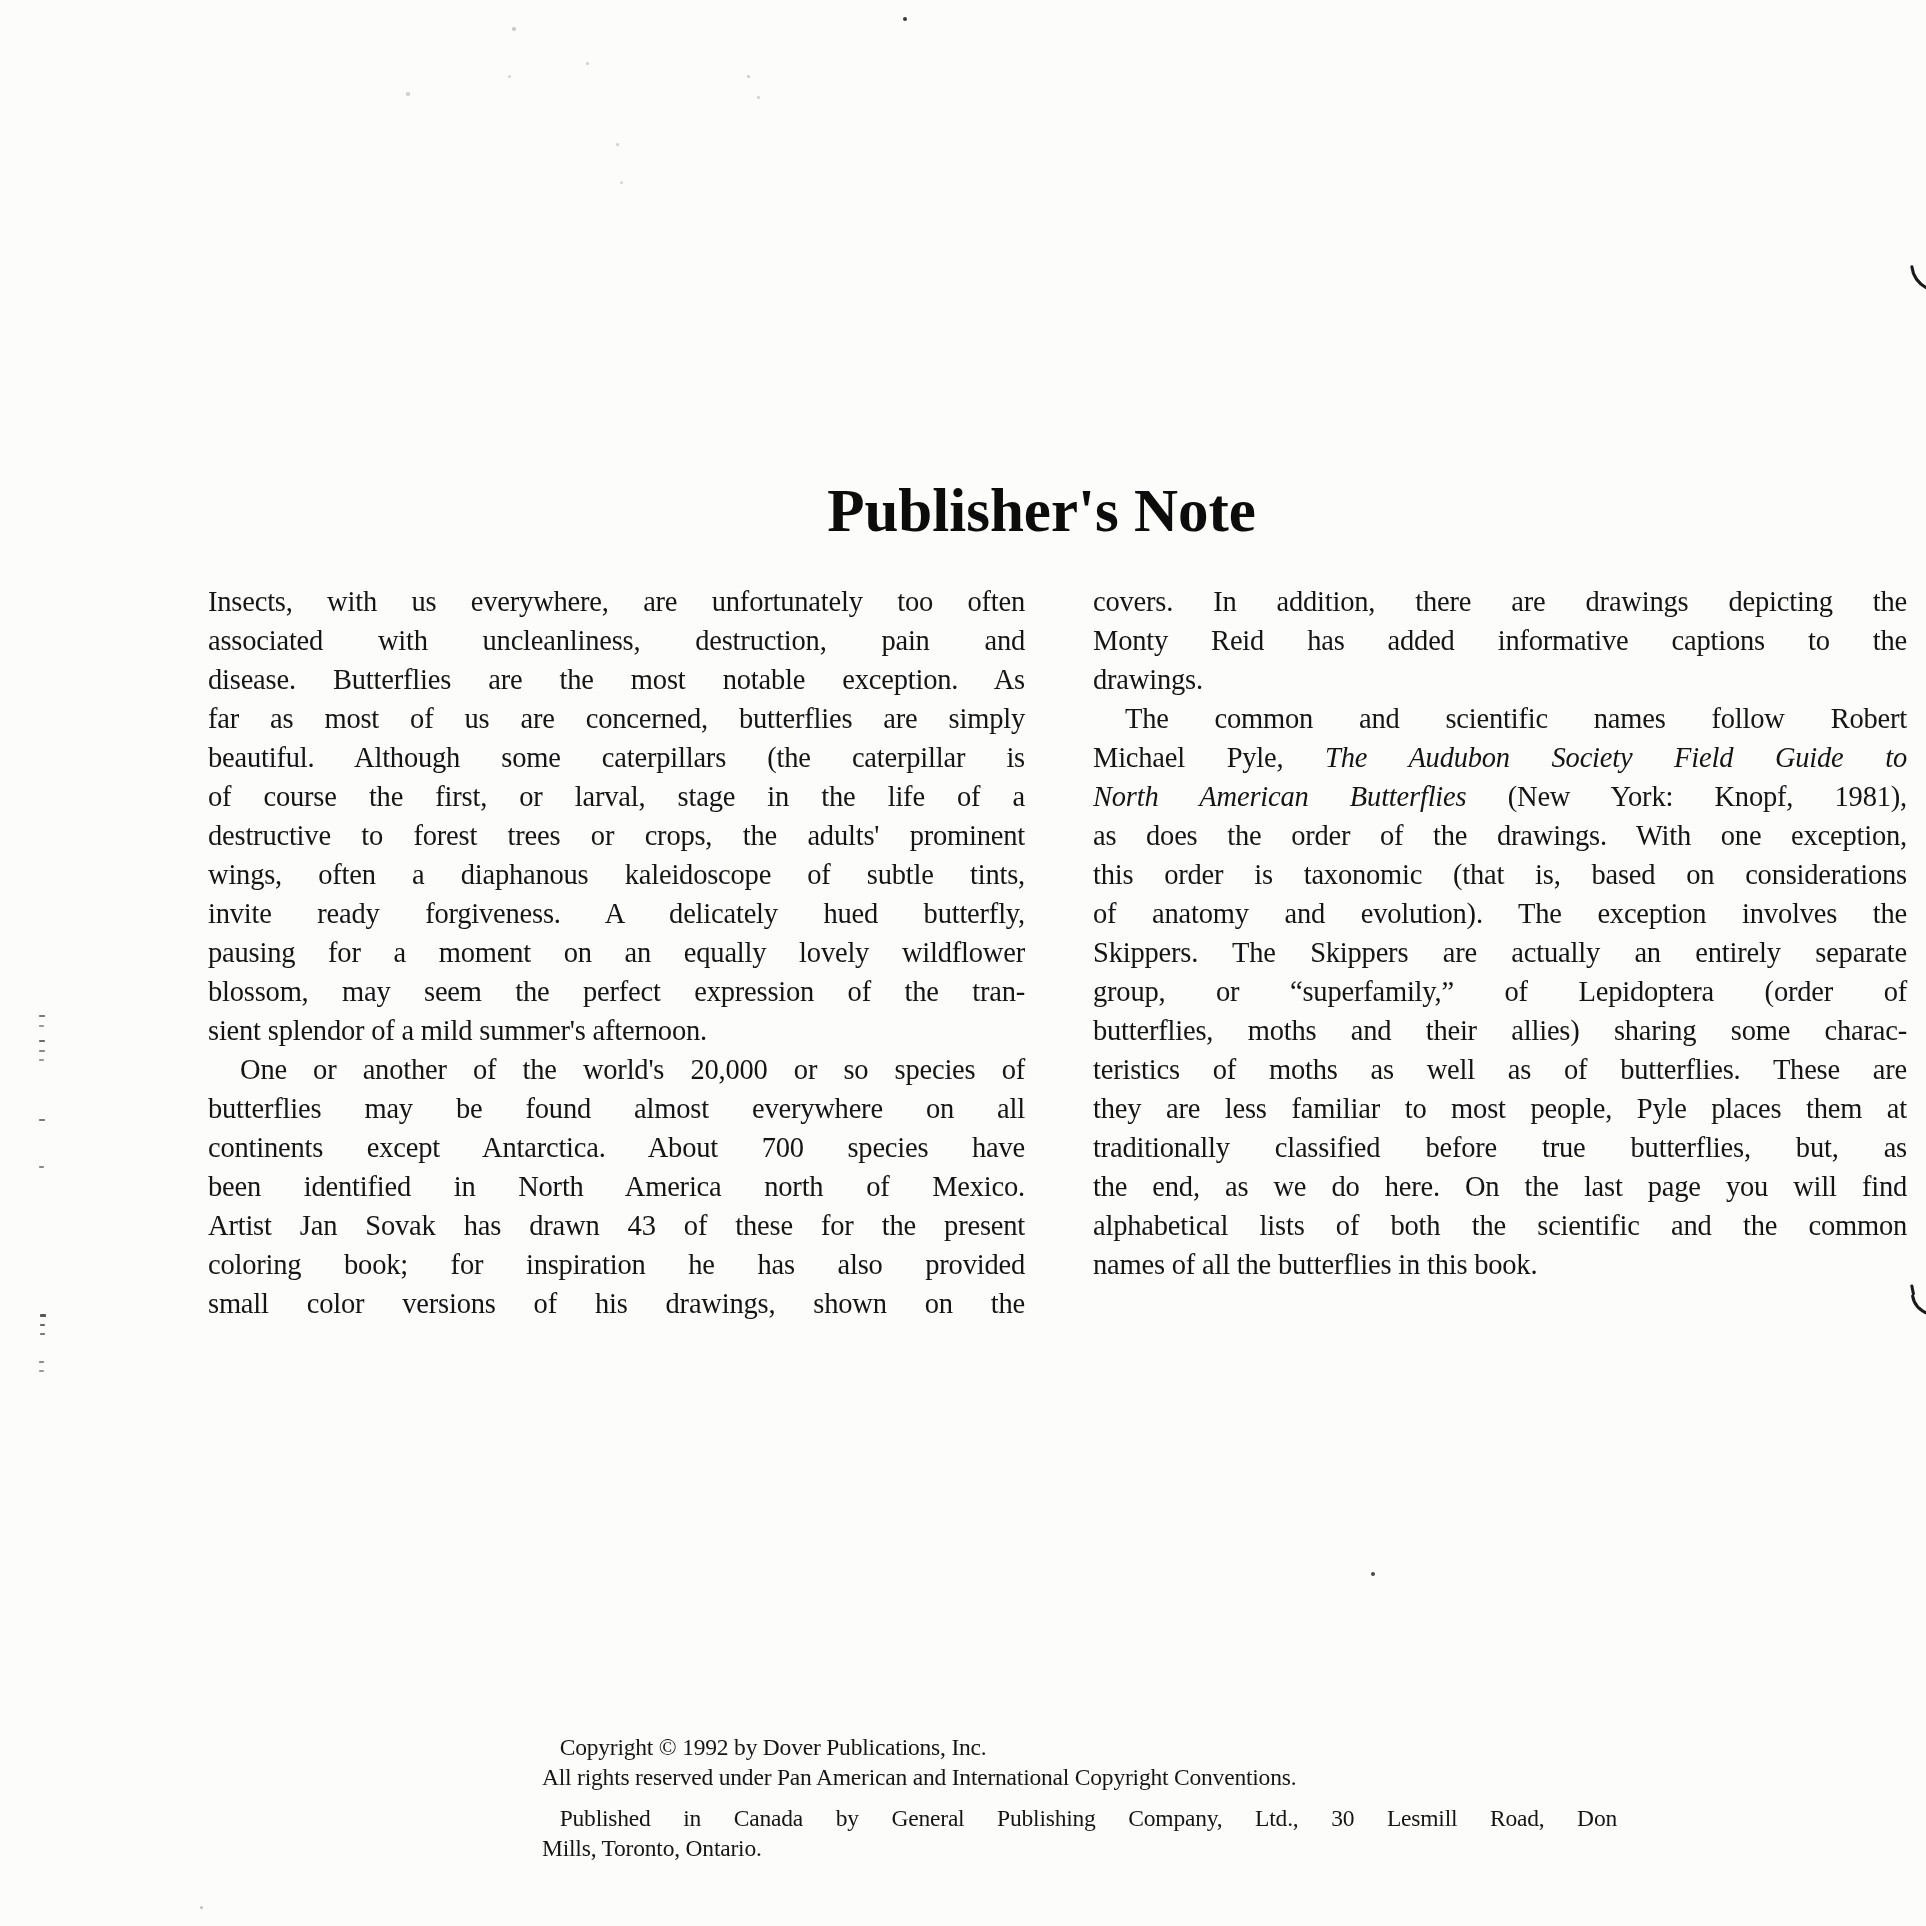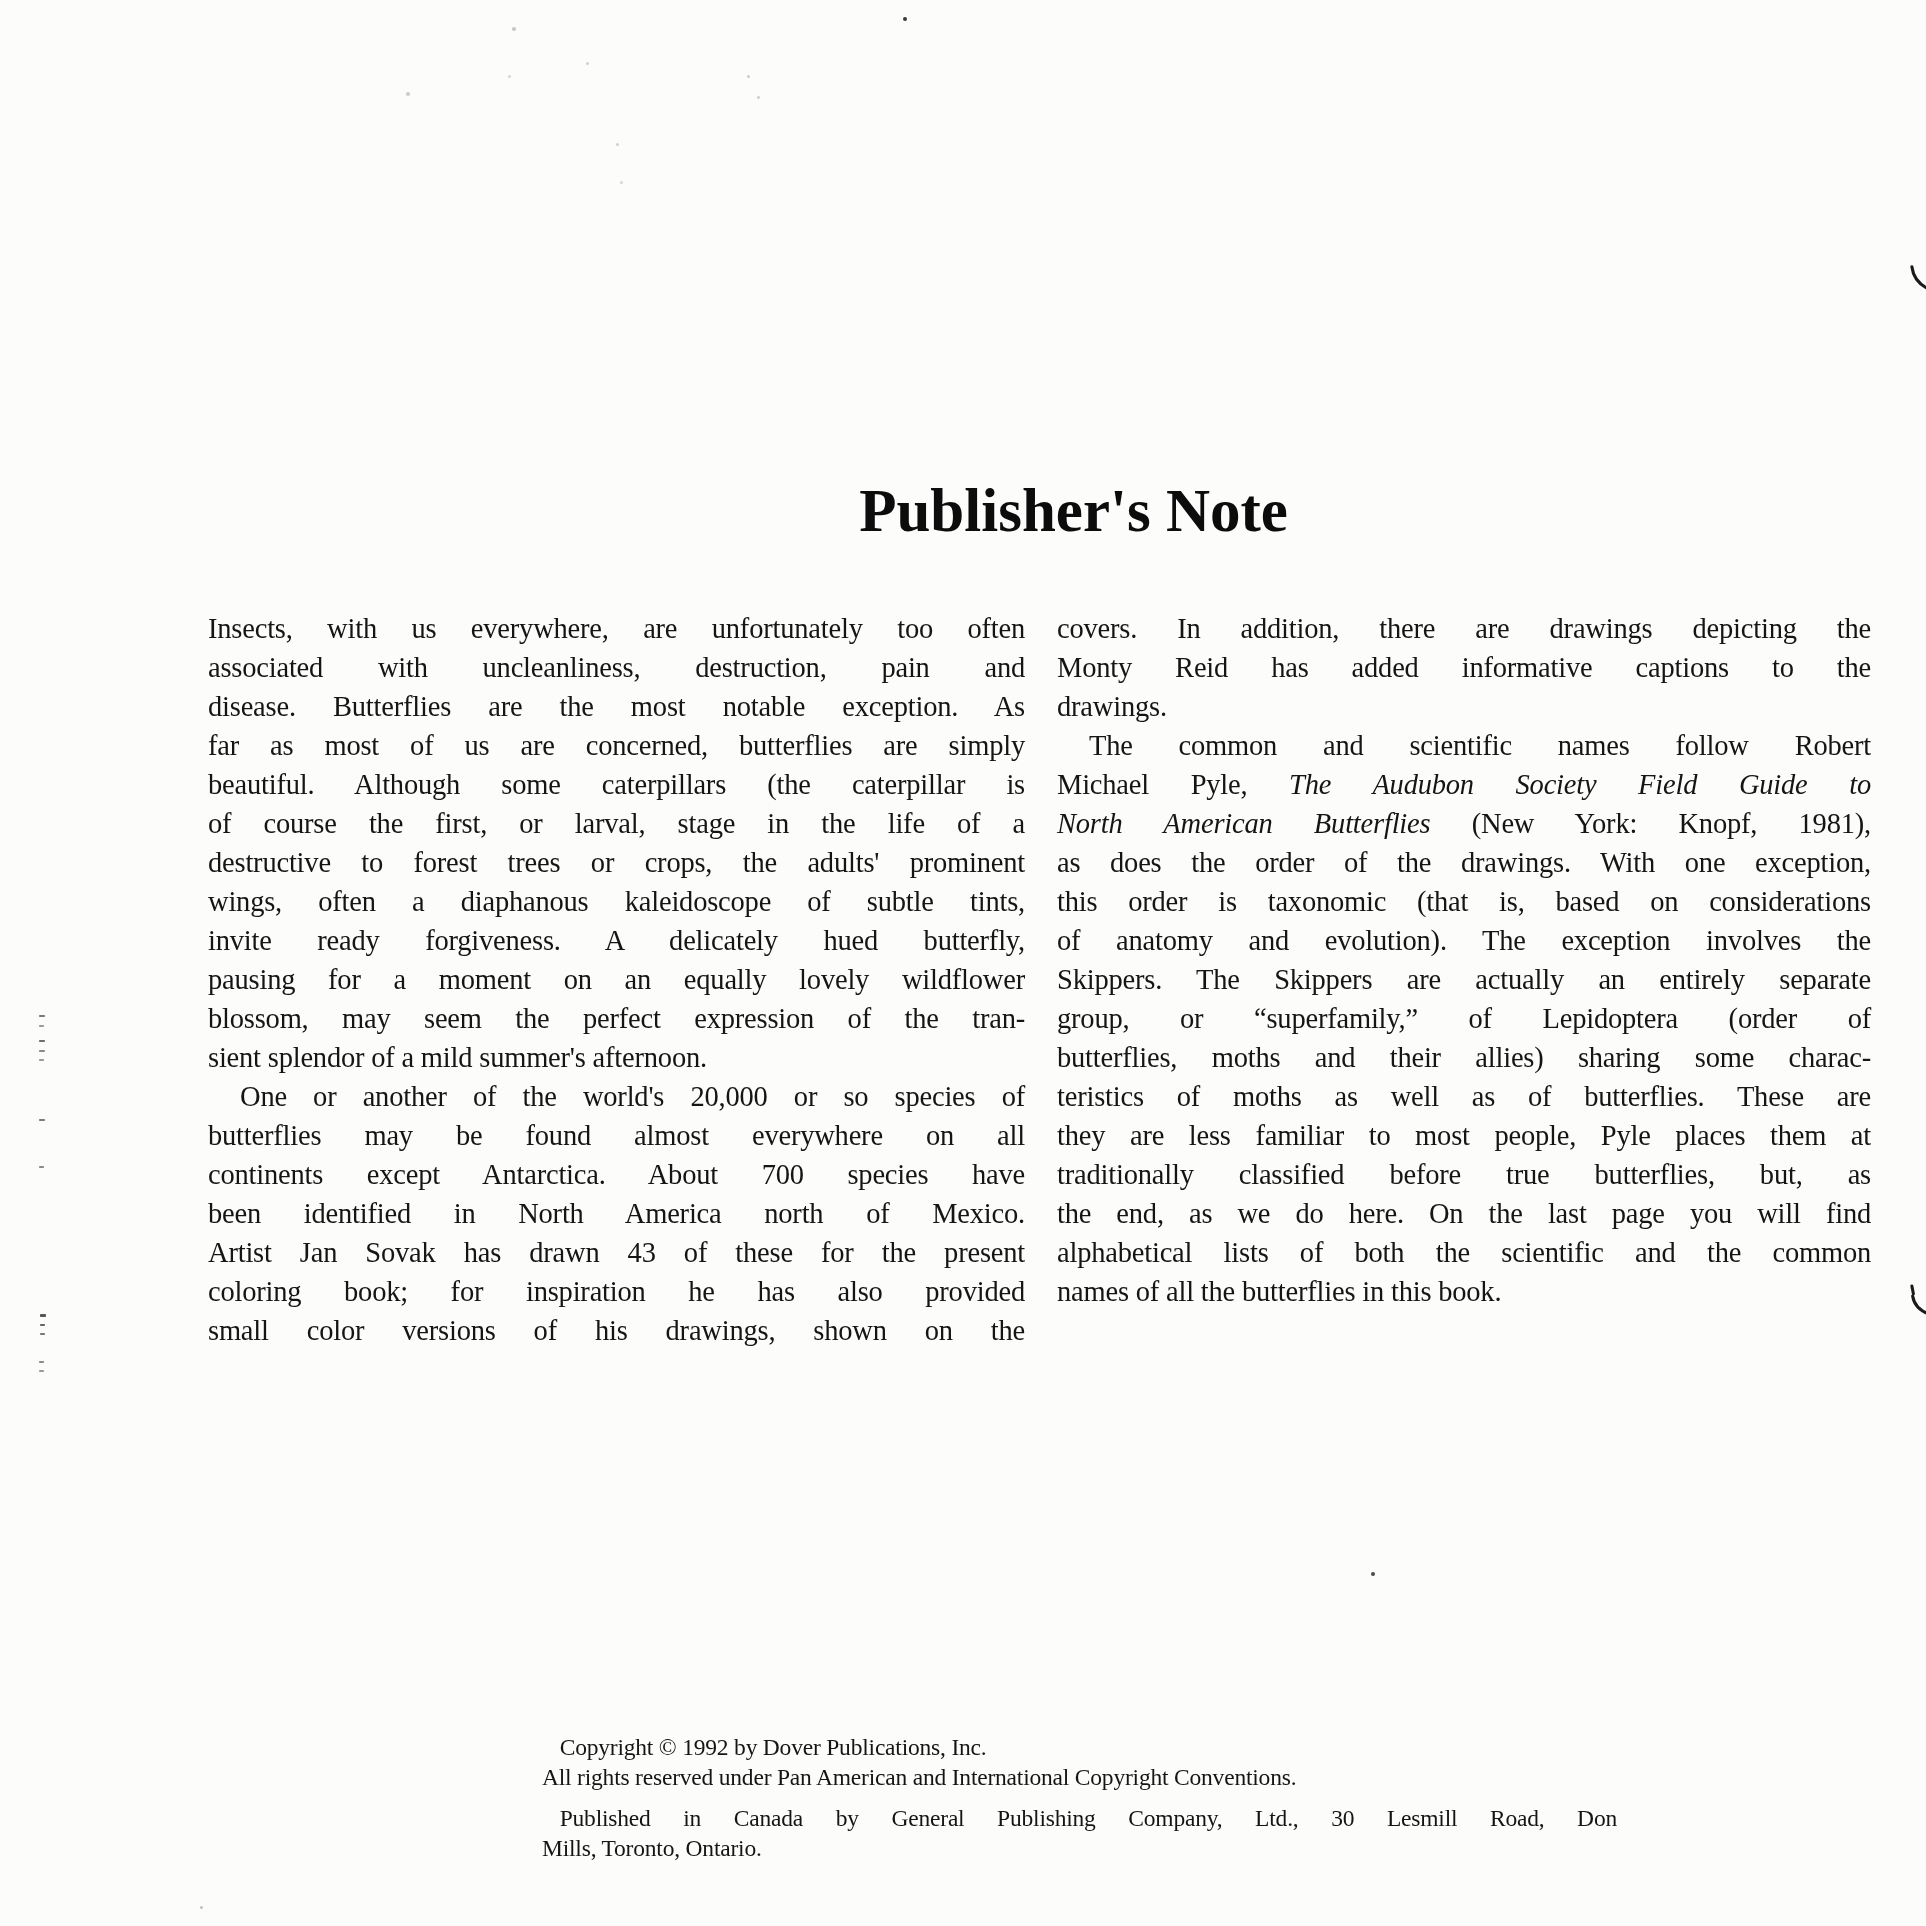--- a/index.html
+++ b/index.html
@@ -1,23 +1,23 @@
 <!DOCTYPE html>
 <html style="font-size:6.2px"><head>
 <meta charset="utf-8">
 <style>
   * { margin:0; padding:0; box-sizing:border-box; }
   html,body { width:2047px; height:2648px; }
   body { background:#fcfcfb; font-family:"Liberation Serif", serif; }
   .page { position:relative; width:2047px; height:2648px; background:#fcfcfb; color:#161616; overflow:hidden; }
 
-  .title { position:absolute; left:224px; top:480px; width:1699px; text-align:center;
+  .title { position:absolute; left:192px; top:480px; width:1699px; text-align:center;
            font-size:61px; font-weight:bold; color:#0c0c0c; line-height:1; }
 
-  .columns { position:absolute; left:208px; top:609px; width:1699px; display:flex; gap:32px; }
+  .columns { position:absolute; left:208px; top:582px; width:1699px; display:flex; gap:68px; }
   .colL { width:817px; }
   .colR { width:814px; }
 
   .ln { font-size:28.5px; line-height:39px; letter-spacing:-0.2px; color:#151515;
         text-align:justify; text-align-last:justify; }
   .ln.rag { text-align-last:left; }
   .ln.ind { text-indent:32px; }
   .it { font-style:italic; }
 
   .copy { position:absolute; left:542px; top:1732px; width:1075px; }

